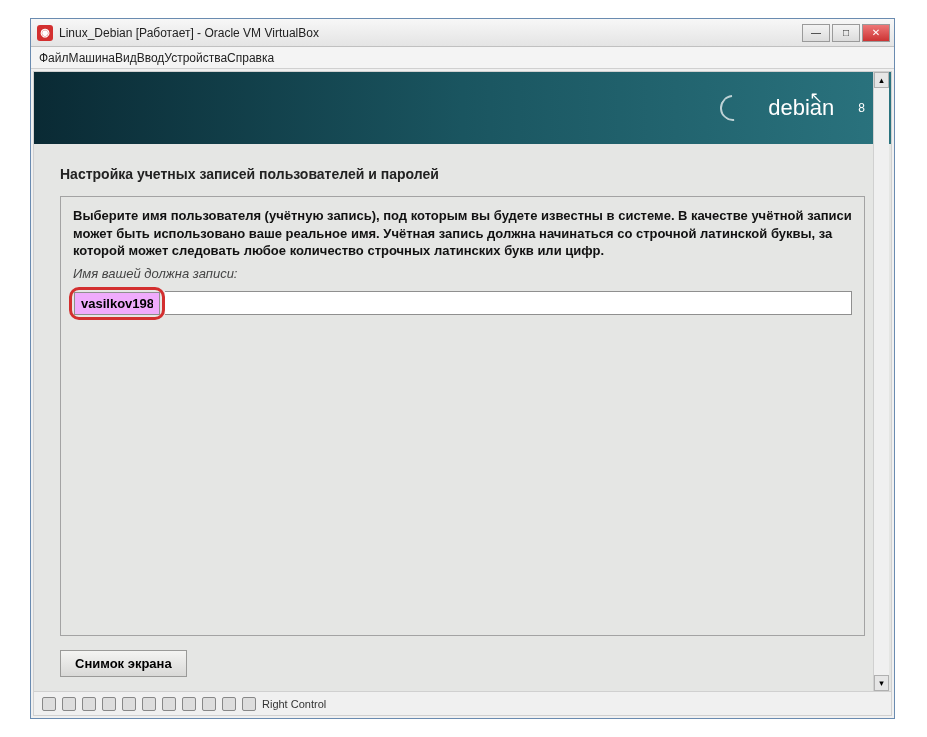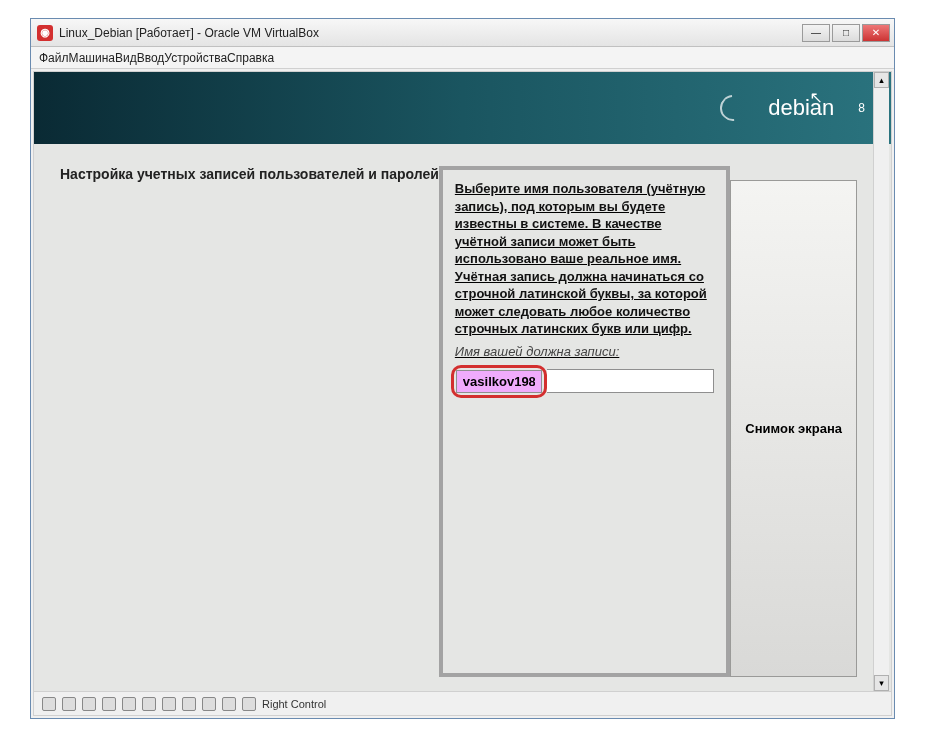--- a/index.html
+++ b/index.html
@@ -94,34 +94,33 @@
   .debian-logo .ver { font-size: 12px; vertical-align: super; margin-left:2px;}
   .cursor {
     position: absolute; right: 68px; top: 16px;
     font-size: 16px; color: #fff;
   }
   .installer-body {
     flex: 1;
     background: #e5e6e4;
     padding: 22px 26px 14px 26px;
     display: flex;
-    flex-direction: row;
+    flex-direction: column;
   }
   .section-title {
     font-size: 14px;
     font-weight: bold;
     color: #222;
     margin-bottom: 14px;
   }
   .content-box {
     flex: 1;
     background: #e5e6e4;
-    border: 4px solid #a3a3a3;
+    border: 1px solid #a3a3a3;
     padding: 10px 12px;
-    text-decoration: underline;
   }
   .desc {
     font-size: 13px;
     font-weight: bold;
     color: #111;
     line-height: 1.35;
     margin-bottom: 6px;
   }
   .field-label {
     font-size: 13px;

